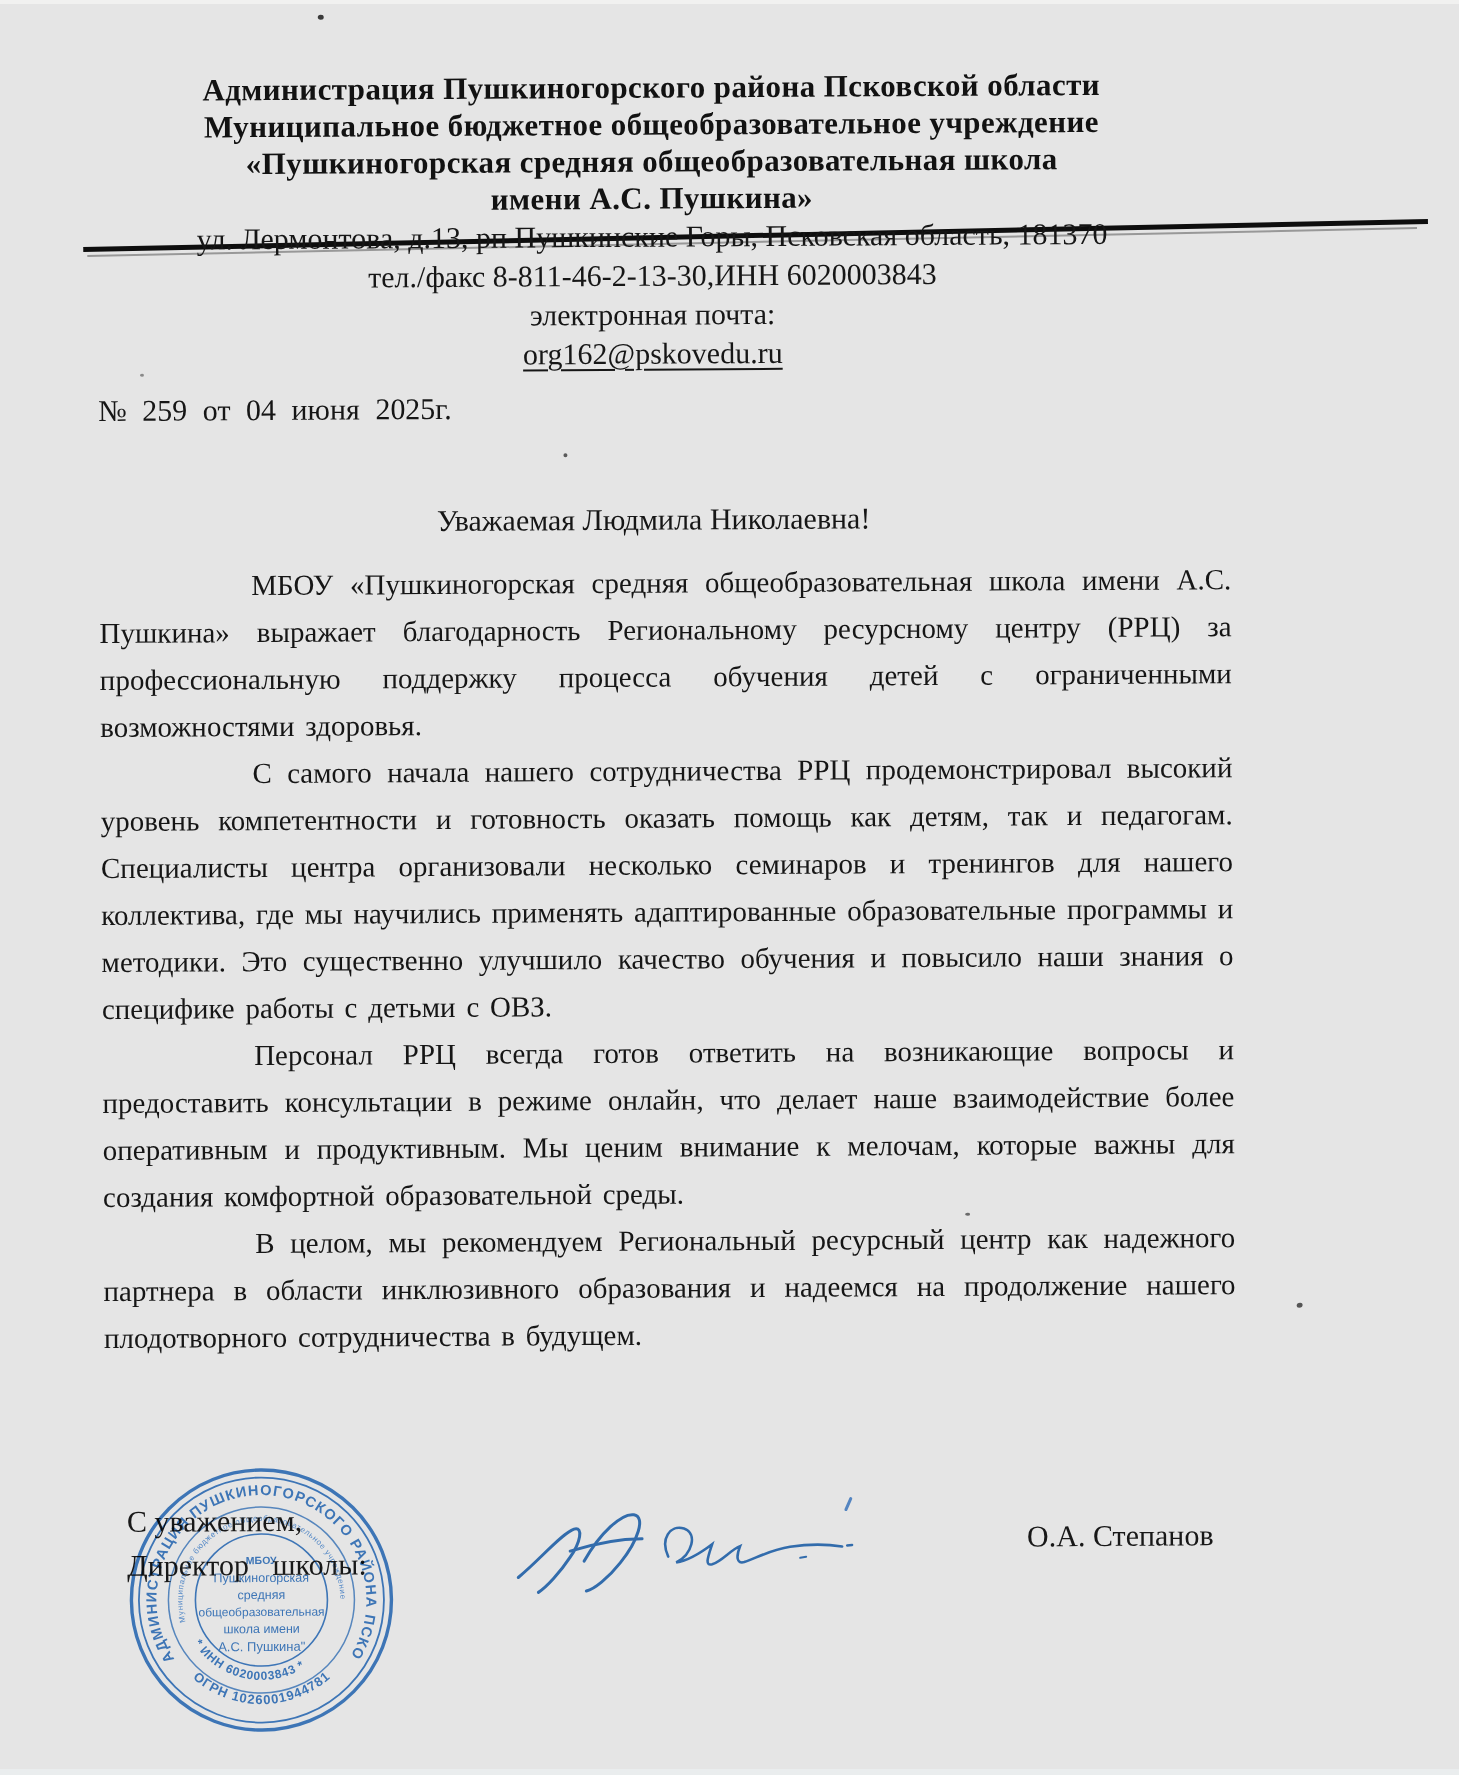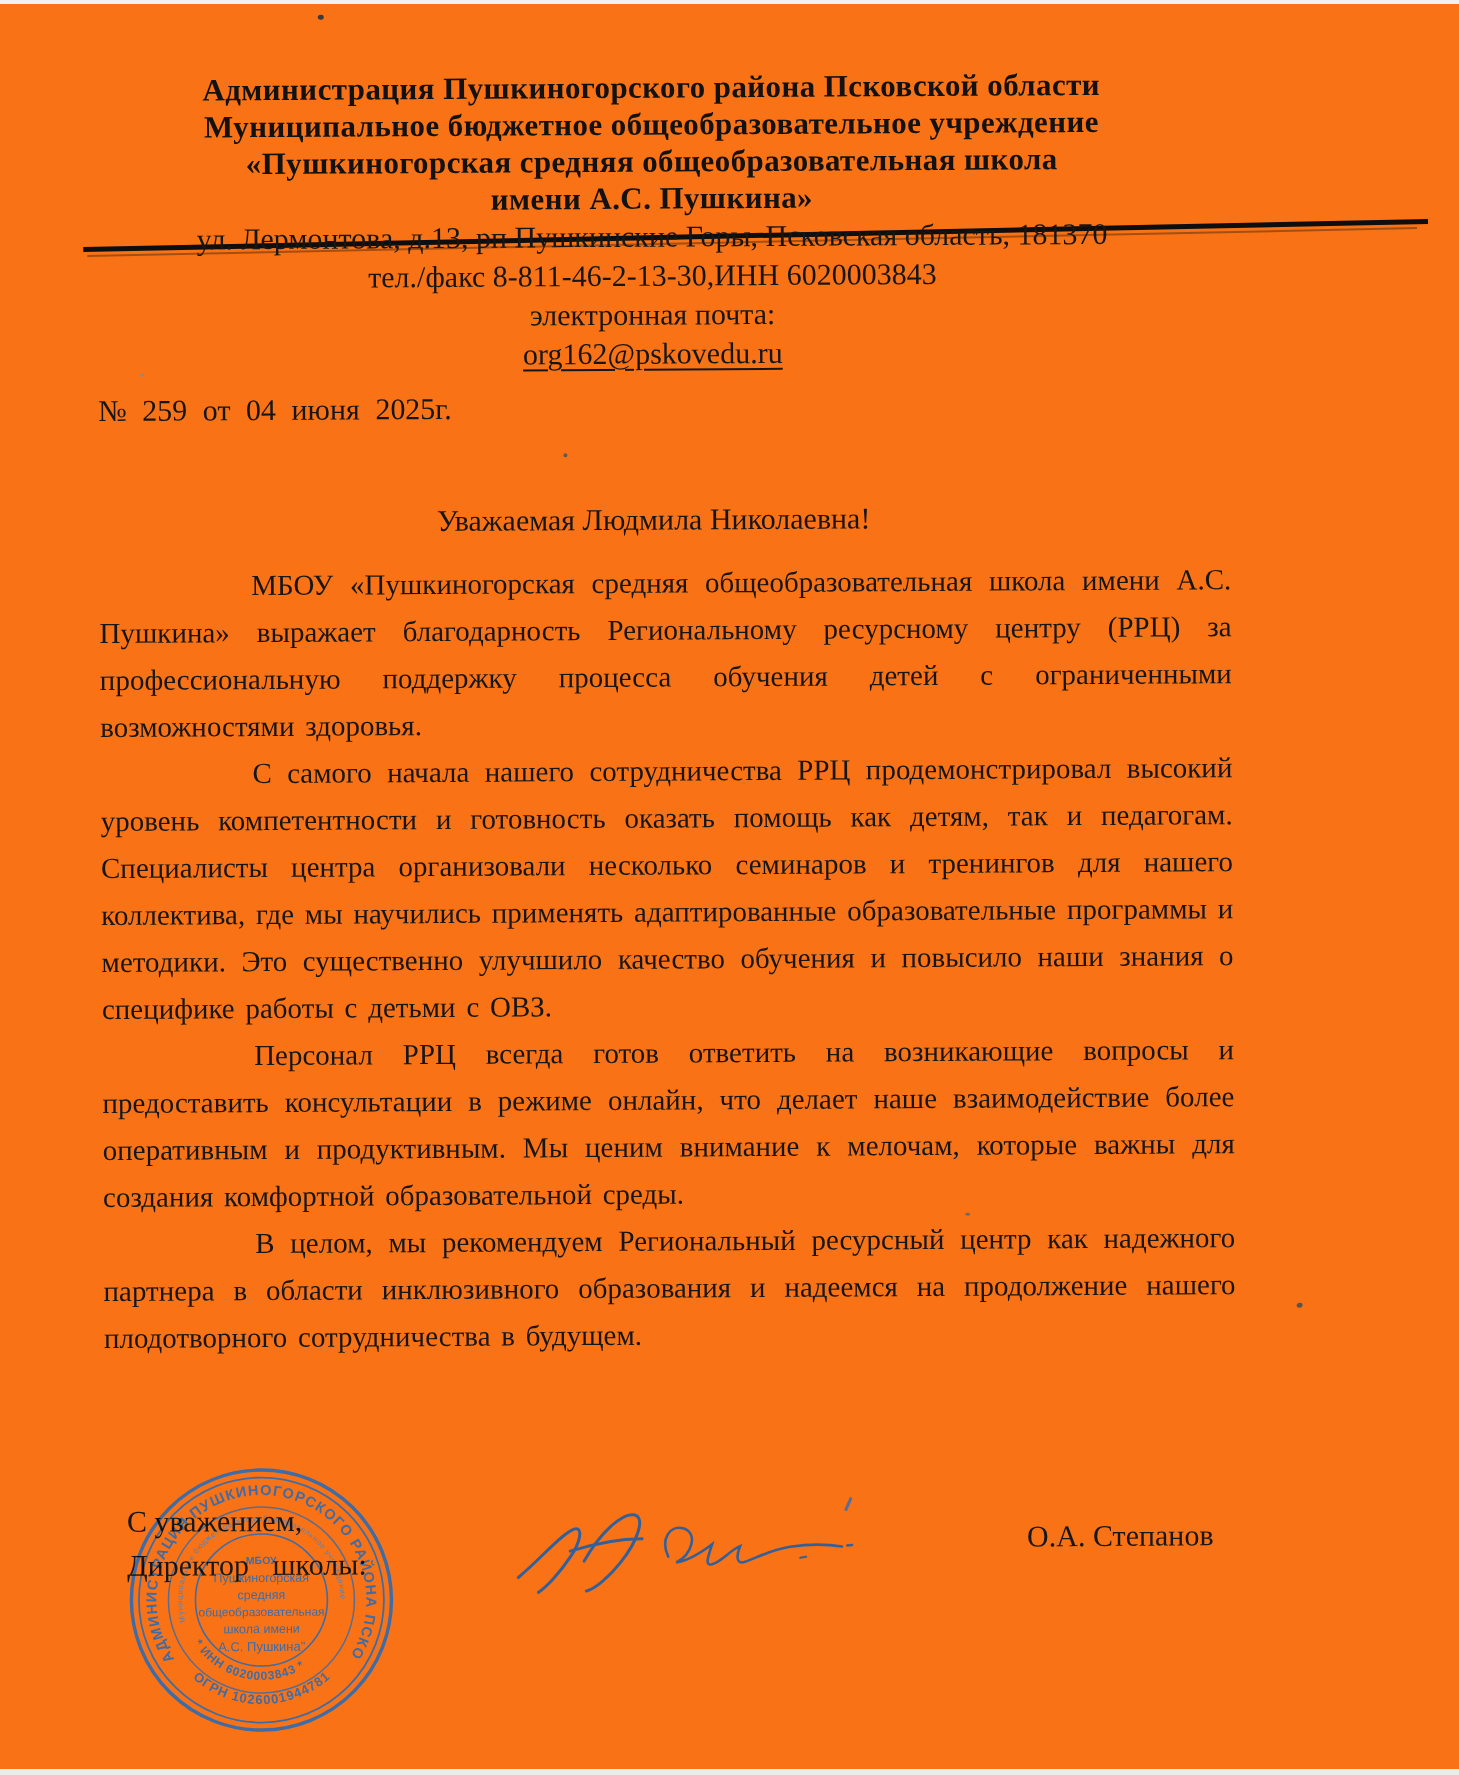--- a/index.html
+++ b/index.html
@@ -1,20 +1,20 @@
 <!DOCTYPE html>
 <html lang="ru"><head>
 <meta charset="utf-8">
 <style>
   html,body{margin:0;padding:0;}
   body{background:#ffffff;}
   .page{
     position:relative;
     width:1459px;height:1775px;
-    background:#f97316;
+    background:#e5e5e5;
     overflow:hidden;
     font-family:"Liberation Serif","DejaVu Serif",serif;
     color:#1a1a1a;
   }
   .scan-rotate{position:absolute;inset:0;transform:rotate(-0.35deg);transform-origin:52% 40%;}
   .org-header{
     position:absolute;top:68px;left:85px;width:1140px;
     text-align:center;font-weight:bold;font-size:31px;line-height:37px;
     letter-spacing:0.4px;color:#121212;
   }

